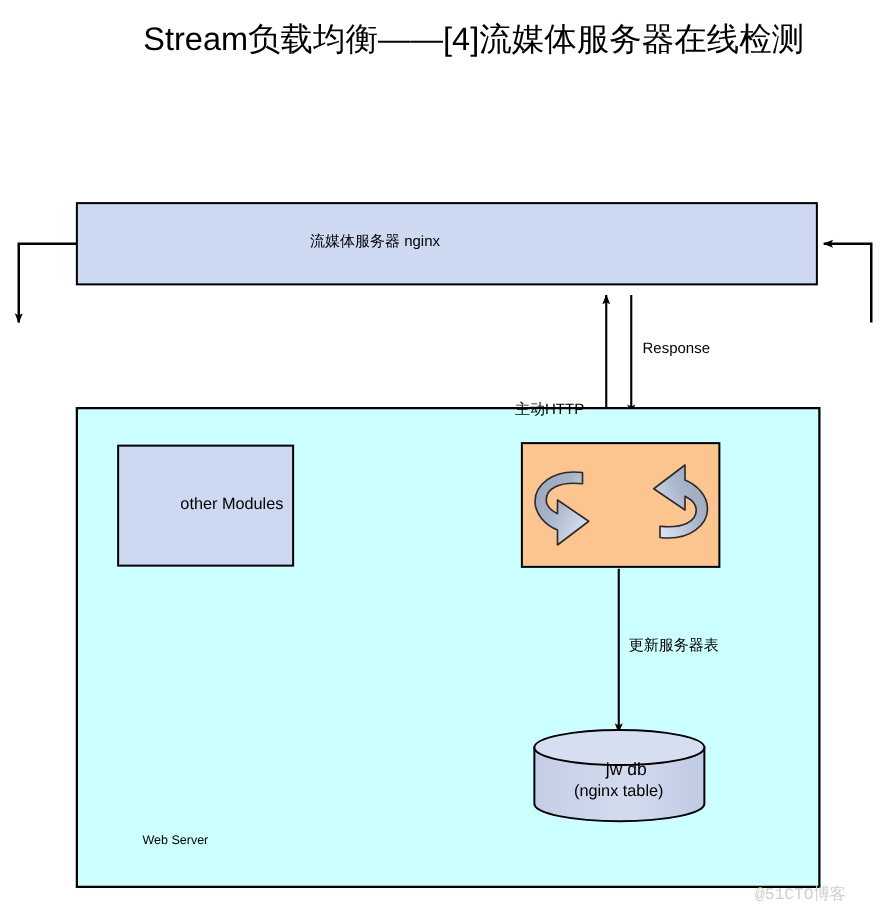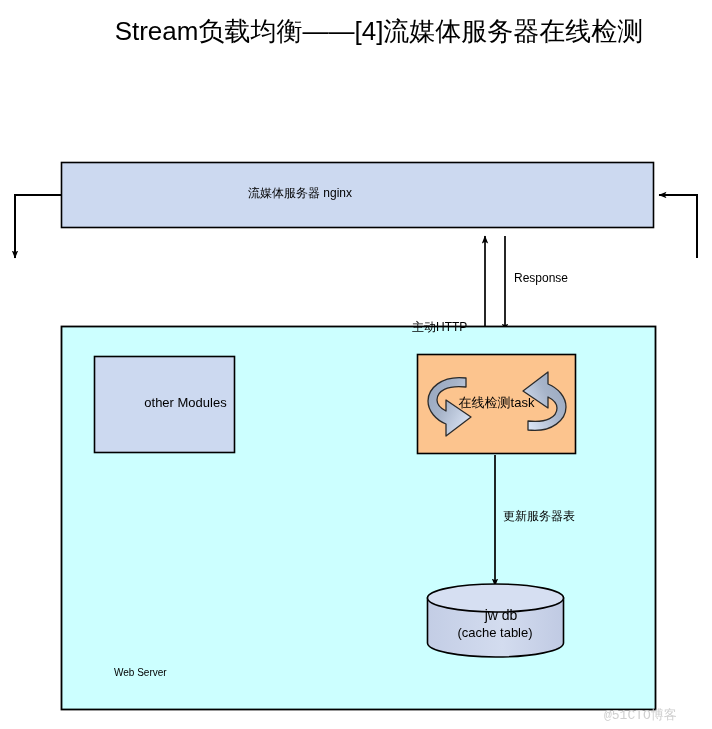--- a/index.html
+++ b/index.html
@@ -173,29 +173,28 @@
                A 68,14 0 0 0 563.5,643
                L563.5,598 Z" fill="url(#cylGrad)" stroke="#000000" stroke-width="1.6"></path>
       <ellipse cx="495.5" cy="598" rx="68" ry="14" fill="#d6dff2" stroke="#000000" stroke-width="1.6"></ellipse>
     </g>
   </svg>
 
   <div class="lbl" id="nginx-label">流媒体服务器 nginx</div>
 
   <div class="lbl" id="other-modules-label">other Modules</div>
 
-  <div class="lbl" id="task-label">在线检测task</div>
 
   <div class="lbl" id="http-label">主动HTTP</div>
 
   <div class="lbl" id="response-label">Response</div>
 
   <div class="lbl" id="update-label">更新服务器表</div>
 
   <div class="lbl" id="db-label-1">jw db</div>
 
-  <div class="lbl" id="db-label-2">(cache table)</div>
+  <div class="lbl" id="db-label-2">(nginx table)</div>
 
   <div class="lbl" id="webserver-label">Web Server</div>
 
   <div id="watermark">@51CTO博客</div>
 
 </div>
 
 </body></html>

